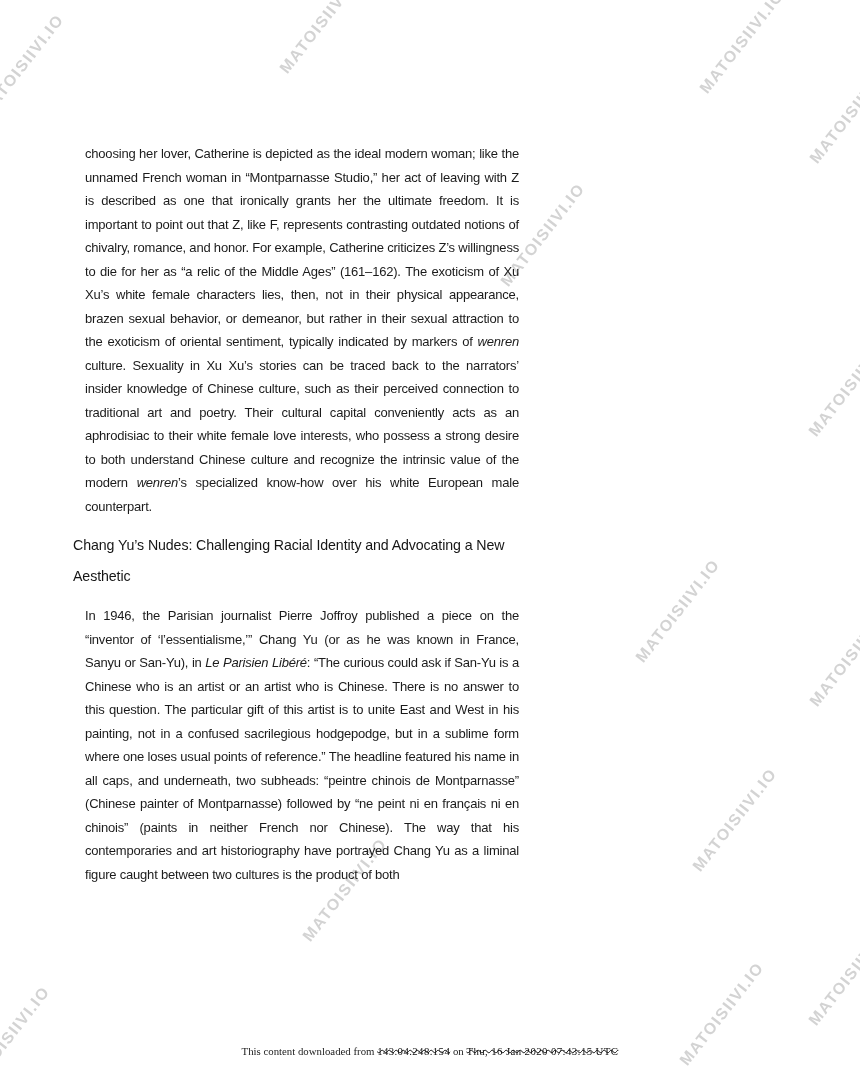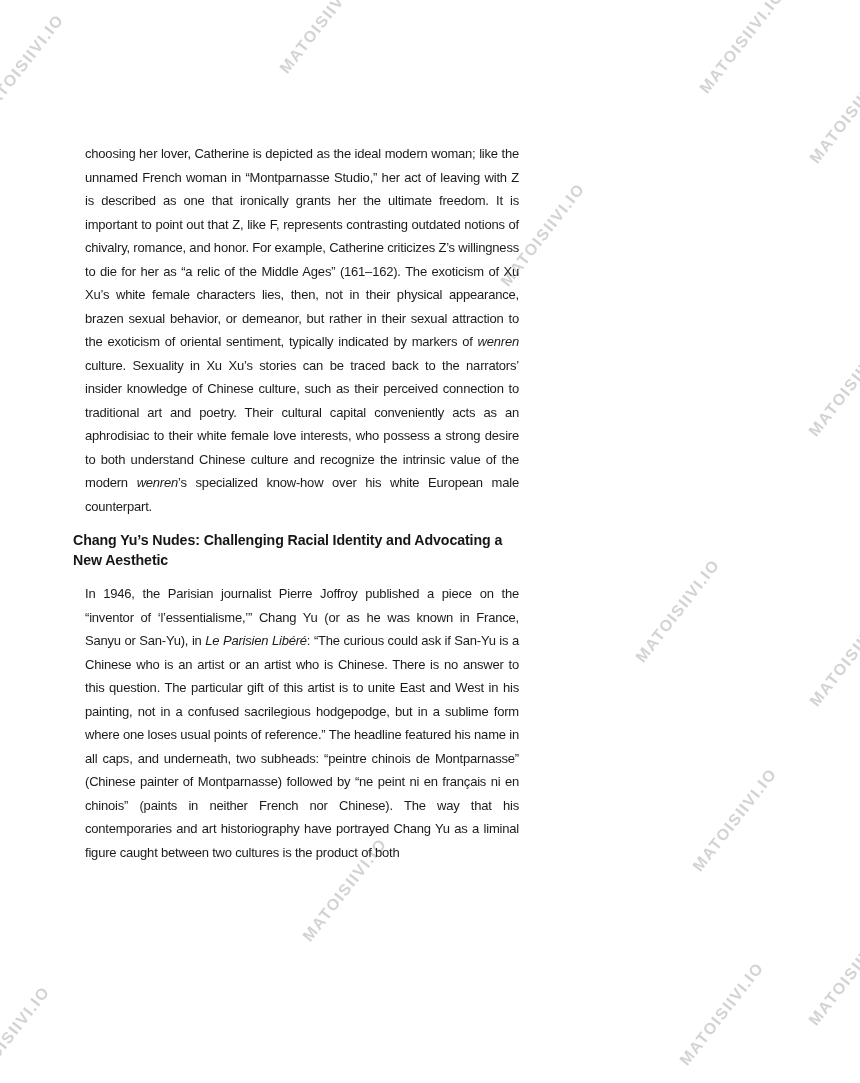--- a/index.html
+++ b/index.html
@@ -52,22 +52,22 @@
     margin: 12px;
     font-size: 13px;
     letter-spacing: -0.2px;
     line-height: 23.5px;
     text-align: justify;
   }
   .it { font-style: italic; }
   h2.section-heading {
     margin: 6px 0 9px 0;
     font-size: 14.2px;
-    line-height: 20px;
-    font-weight: 700;
+    line-height: 31px;
+    font-weight: 400;
     letter-spacing: -0.1px;
     color: #161616;
   }
 
   
   .running-footer {
     position: absolute;
     top: 902px;
     right: 74px;
     font-size: 11.3px;
@@ -118,15 +118,16 @@
   <div class="wm wm13">MATOISIIVI.IO</div>
 
   <div class="content">
     <p class="body-text"><span>choosing her lover, Catherine is depicted as the ideal modern woman; like the unnamed French woman in “Montparnasse Studio,” her act of leaving with Z is described as one that ironically grants her the ultimate freedom. It is important to point out that Z, like F, represents contrasting outdated notions of chivalry, romance, and honor. For example, Catherine criticizes Z’s willingness to die for her as “a relic of the Middle Ages” (161–162). The exoticism of Xu Xu’s white female characters lies, then, not in their physical appearance, brazen sexual behavior, or demeanor, but rather in their sexual attraction to the exoticism of oriental sentiment, typically indicated by markers of </span><span class="it">wenren</span><span> culture. Sexuality in Xu Xu’s stories can be traced back to the narrators’ insider knowledge of Chinese culture, such as their perceived connection to traditional art and poetry. Their cultural capital conveniently acts as an aphrodisiac to their white female love interests, who possess a strong desire to both understand Chinese culture and recognize the intrinsic value of the modern </span><span class="it">wenren</span><span>’s specialized know-how over his white European male counterpart.</span></p>
     <h2 class="section-heading">Chang Yu’s Nudes: Challenging Racial Identity and Advocating a New Aesthetic</h2>
     <p class="body-text"><span>In 1946, the Parisian journalist Pierre Joffroy published a piece on the “inventor of ‘l’essentialisme,’” Chang Yu (or as he was known in France, Sanyu or San-Yu), in </span><span class="it">Le Parisien Libéré</span><span>: “The curious could ask if San-Yu is a Chinese who is an artist or an artist who is Chinese. There is no answer to this question. The particular gift of this artist is to unite East and West in his painting, not in a confused sacrilegious hodgepodge, but in a sublime form where one loses usual points of reference.” The headline featured his name in all caps, and underneath, two subheads: “peintre chinois de Montparnasse” (Chinese painter of Montparnasse) followed by “ne peint ni en français ni en chinois” (paints in neither French nor Chinese). The way that his contemporaries and art historiography have portrayed Chang Yu as a liminal figure caught between two cultures is the product of both</span></p>
   </div>
 
 
   <div class="jstor-block">
+    <div class="dl-line"><span>This content downloaded from </span><span class="redacted">143.04.248.154</span><span> on </span><span class="redacted">Thu, 16 Jan 2020 07:43:15 UTC</span></div>
   </div>
 
 </div>
 
 </body></html>

